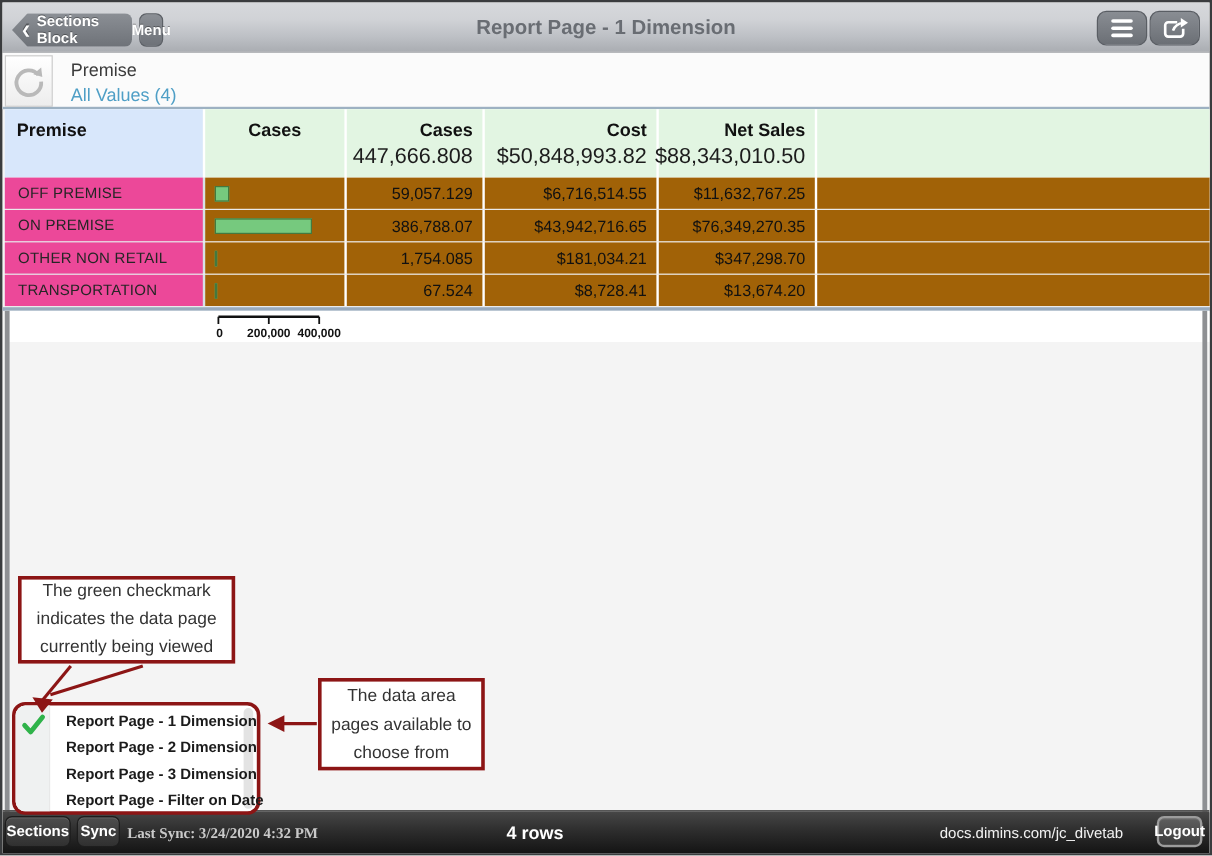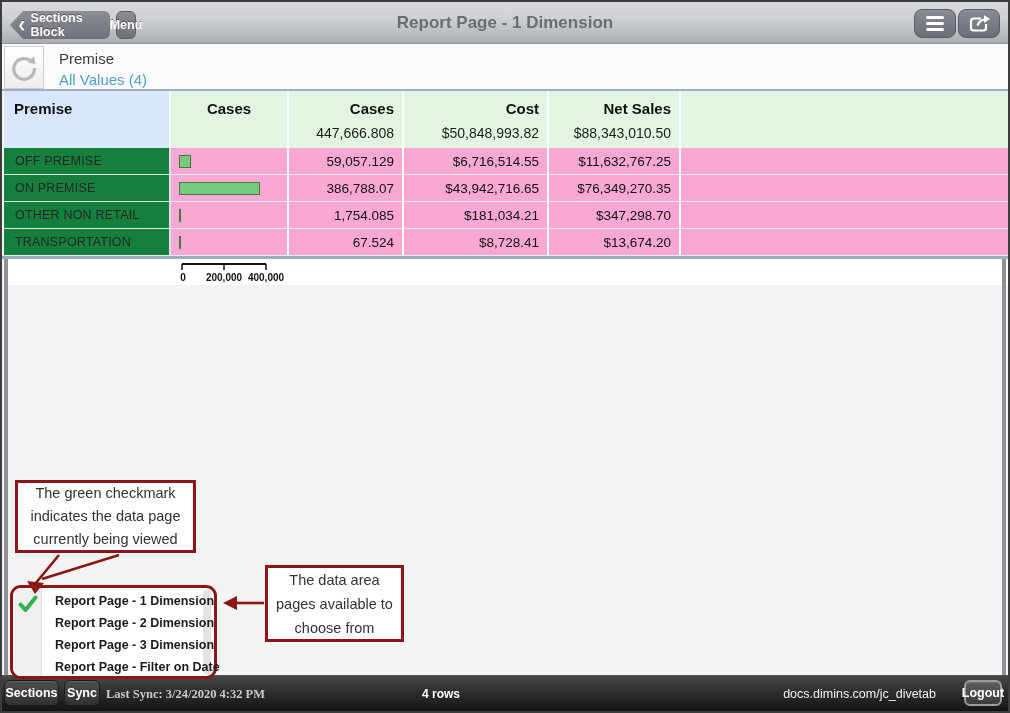--- a/index.html
+++ b/index.html
@@ -76,27 +76,27 @@
   .thead .grid-row { height:57px; }
   .th { position:relative; }
   .th-premise { background:#d8e7fb; }
   .th-green { background:#e2f5e2; }
   .hdr-label {
     position:absolute; top:9px; font-size:15px; font-weight:bold; color:#111;
   }
   .hdr-left { left:10px; } .hdr-center { left:0; right:0; text-align:center; }
   .hdr-right { right:8px; }
   .hdr-total {
-    position:absolute; bottom:7px; right:8px; font-size:14px; color:#1c1c1c;
+    position:absolute; bottom:7px; right:8px; font-size:18px; color:#1c1c1c;
   }
   .tbody { position:absolute; left:2px; top:146px; width:1006px; background:#fff; }
   .trow { height:27px; border-bottom:1px solid #eaeaea; }
-  .td { background:#f9a8d4; position:relative; }
+  .td { background:#a16207; position:relative; }
   .td-label {
-    background:#15803d; box-shadow:2px 0 0 #d7e2e8;
+    background:#ec4899; box-shadow:2px 0 0 #d7e2e8;
     display:flex; align-items:center; padding-left:11px;
     font-size:12.5px; color:#262626; letter-spacing:0.2px;
   }
   .td-bar { padding-left:8px; display:flex; align-items:center; }
   .bar { height:13px; background:#76c97e; border:1px solid #43793f; }
   .td-num {
     display:flex; align-items:center; justify-content:flex-end;
     padding-right:8px; font-size:13.5px; color:#111;
   }
   .table-bottom-line {
@@ -161,21 +161,21 @@
     box-shadow:0 1px 0 rgba(255,255,255,0.12) inset; cursor:pointer;
   }
   .bb-sections { left:2px; width:55px; }
   .bb-sync { left:62px; width:36px; }
   .bb-lastsync {
     position:absolute; left:104px; top:0; height:36px; display:flex; align-items:center;
     color:#c9c9c9; font-size:12.5px; font-weight:bold;font-family:Liberation Serif, serif;
   }
   .bb-rows {
     position:absolute; left:420px; top:0; height:36px; display:flex; align-items:center;
-    color:#fff; font-size:12px; font-weight:bold;
+    color:#fff; font-size:15px; font-weight:bold;
   }
   .bb-server {
     position:absolute; right:72px; top:0; height:36px; display:flex; align-items:center;
     color:#f2f2f2; font-size:12.5px; font-weight:normal;
   }
   .bb-logout {
     right:6px; width:38px; background:linear-gradient(180deg,#5e5e5e,#3c3c3c);
     border:2px solid #9c9c9c;
   }
 </style>

